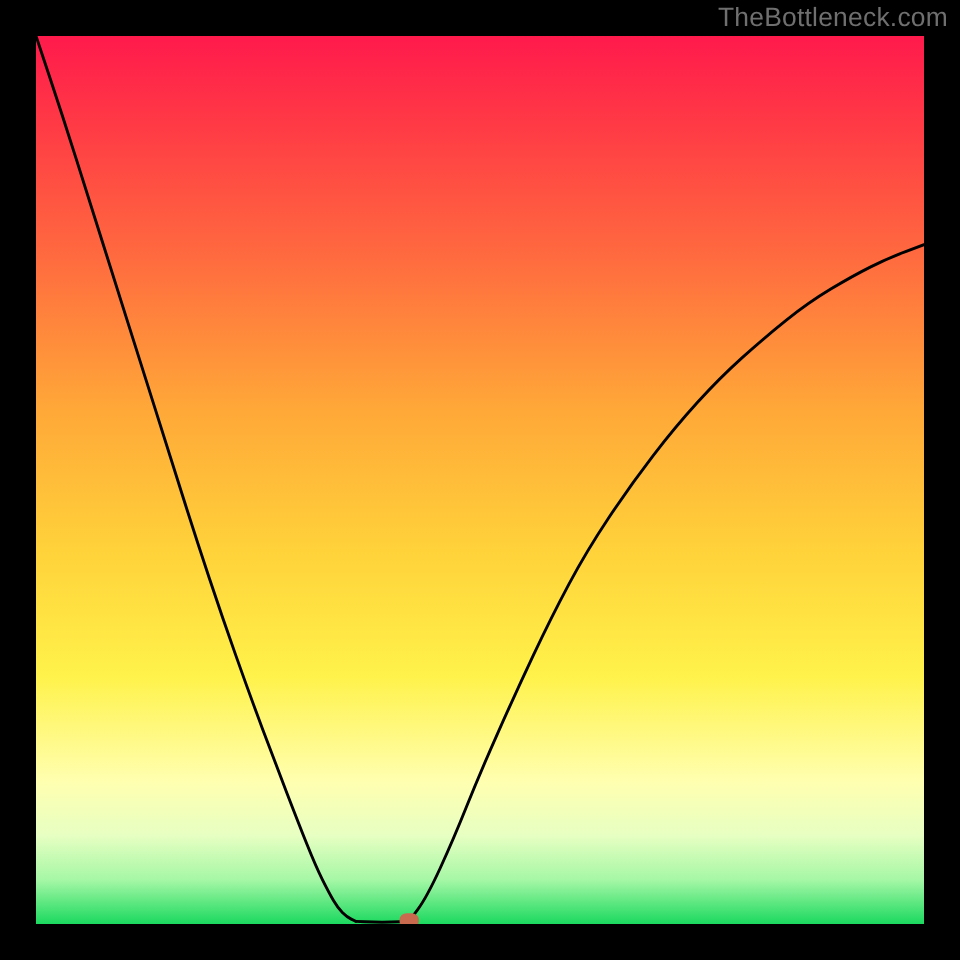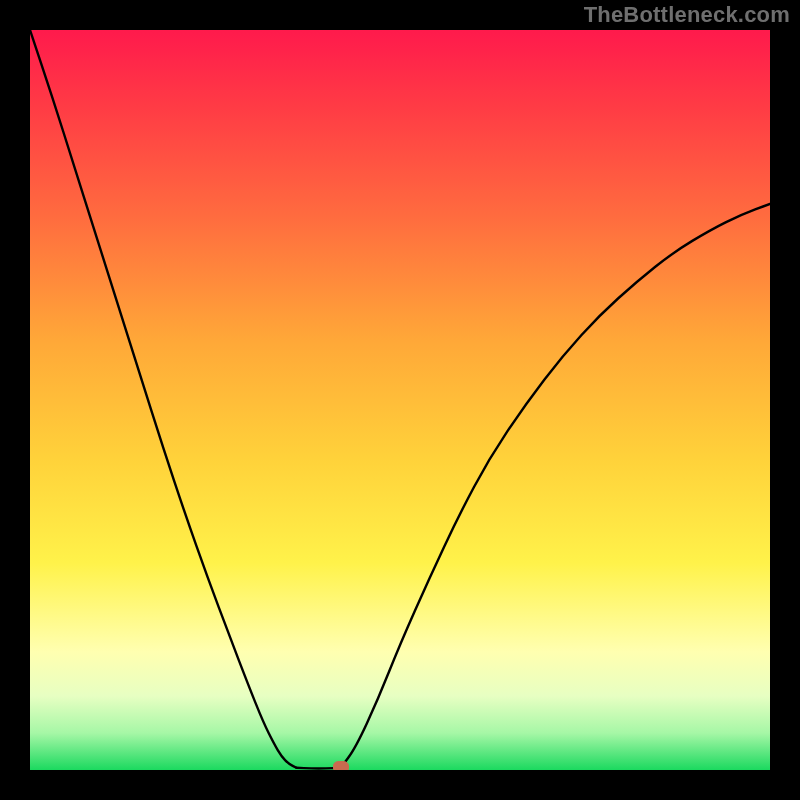--- a/index.html
+++ b/index.html
@@ -16,21 +16,21 @@
     width: 800px;
     height: 800px;
     background: #000;
   }
   .watermark {
     position: absolute;
     top: 2px;
     right: 10px;
     color: #6f6f6f;
     font-size: 22px;
-    font-weight: 700;
+    font-weight: 400;
     letter-spacing: 0.2px;
     z-index: 5;
   }
   .plot-area {
     position: absolute;
     left: 30px;
     top: 30px;
     width: 740px;
     height: 740px;
     overflow: hidden;

